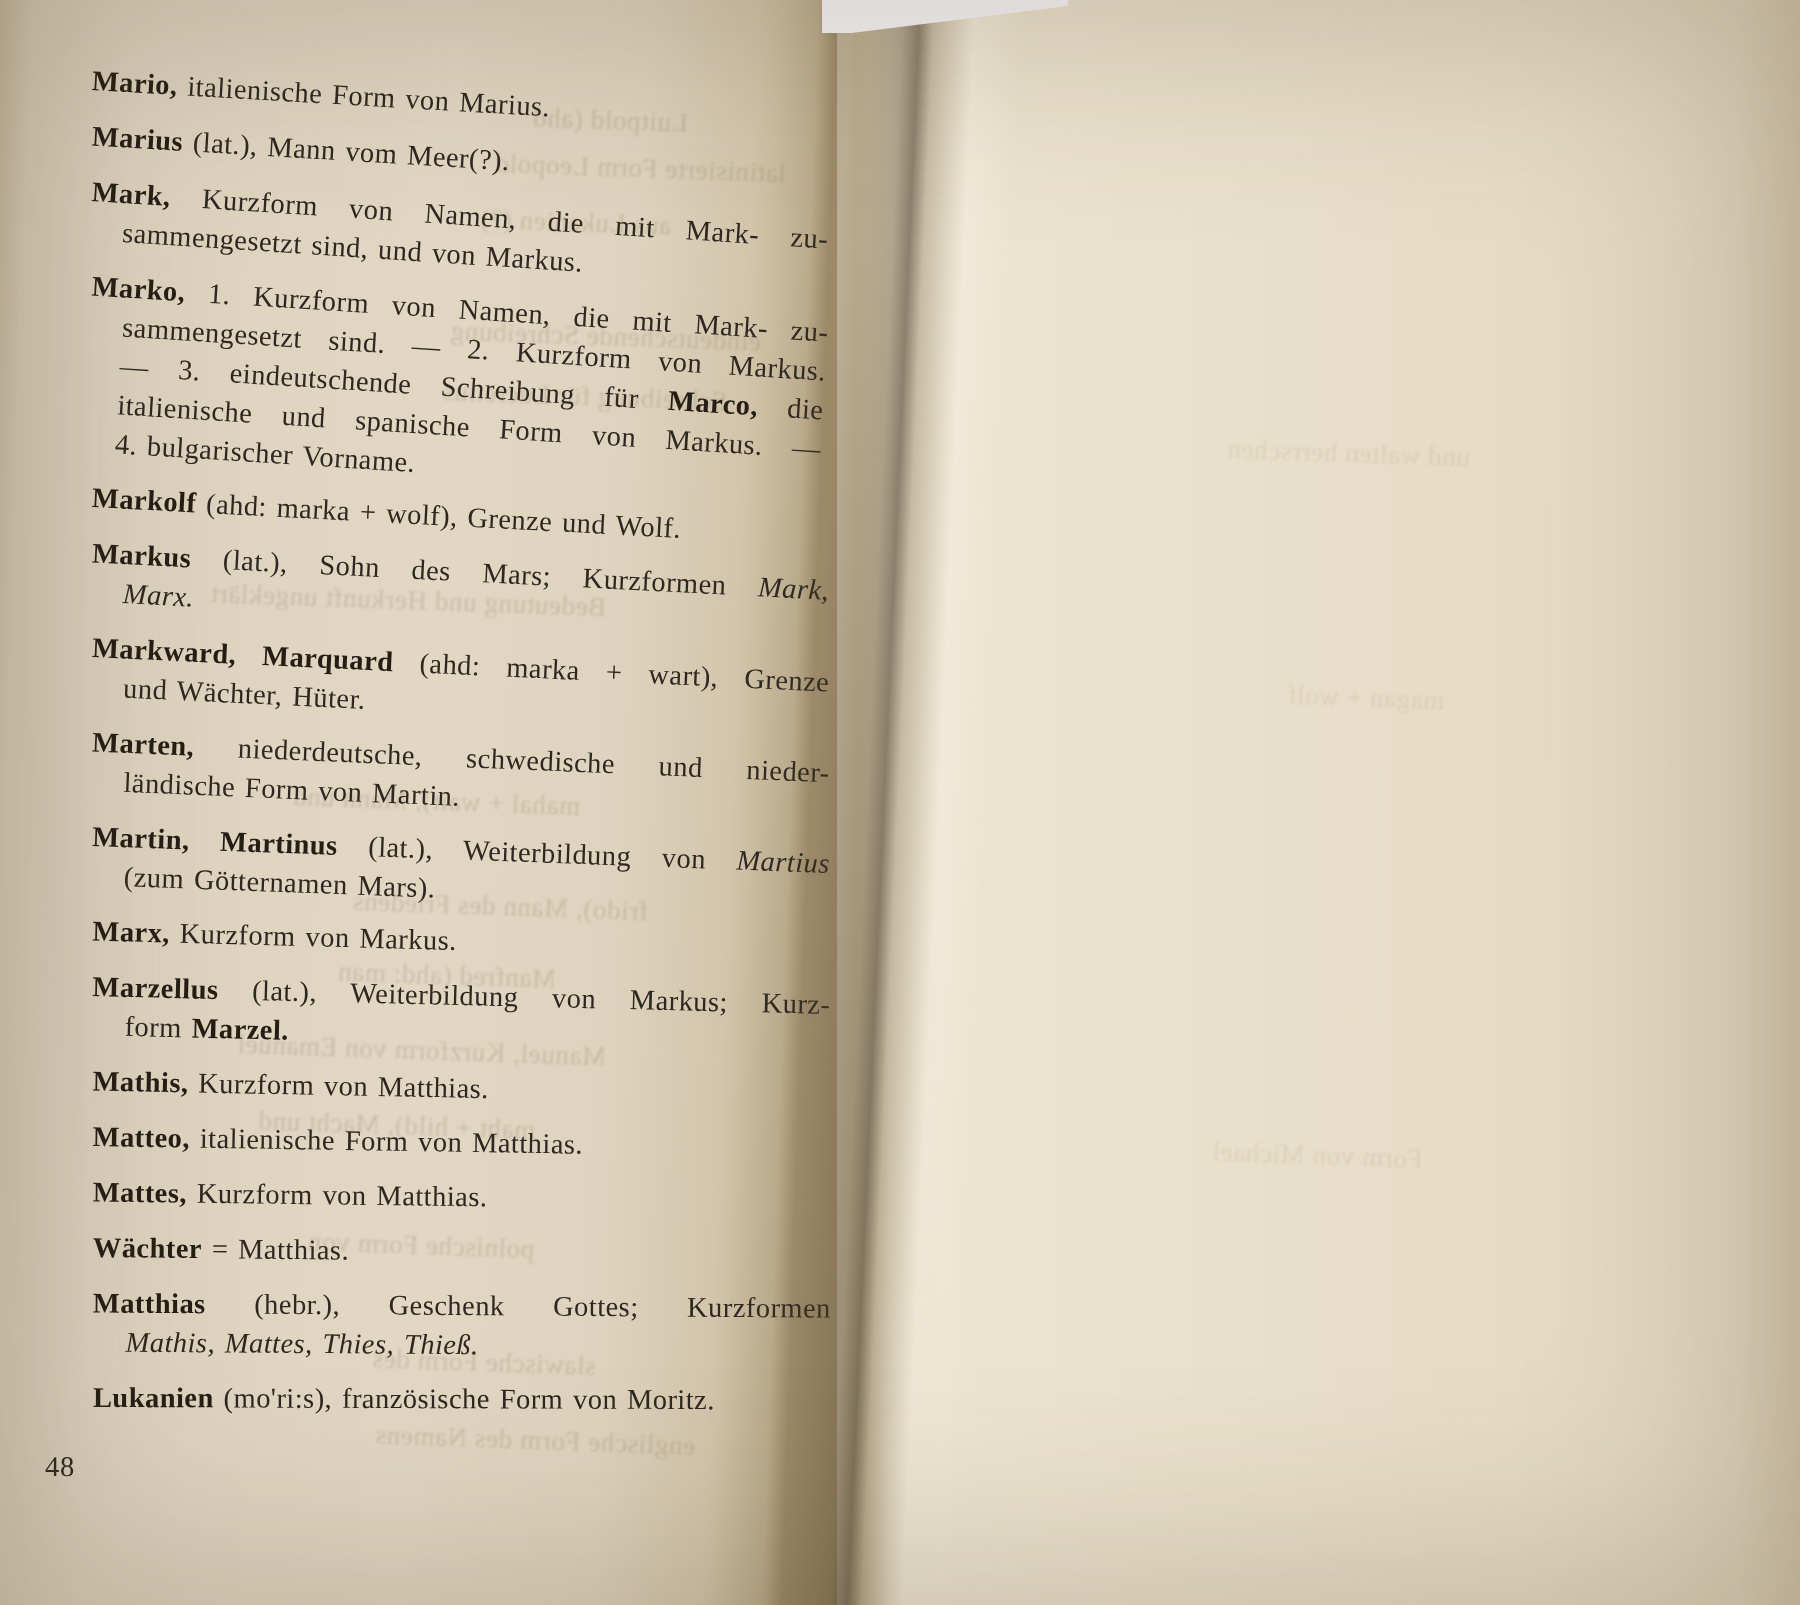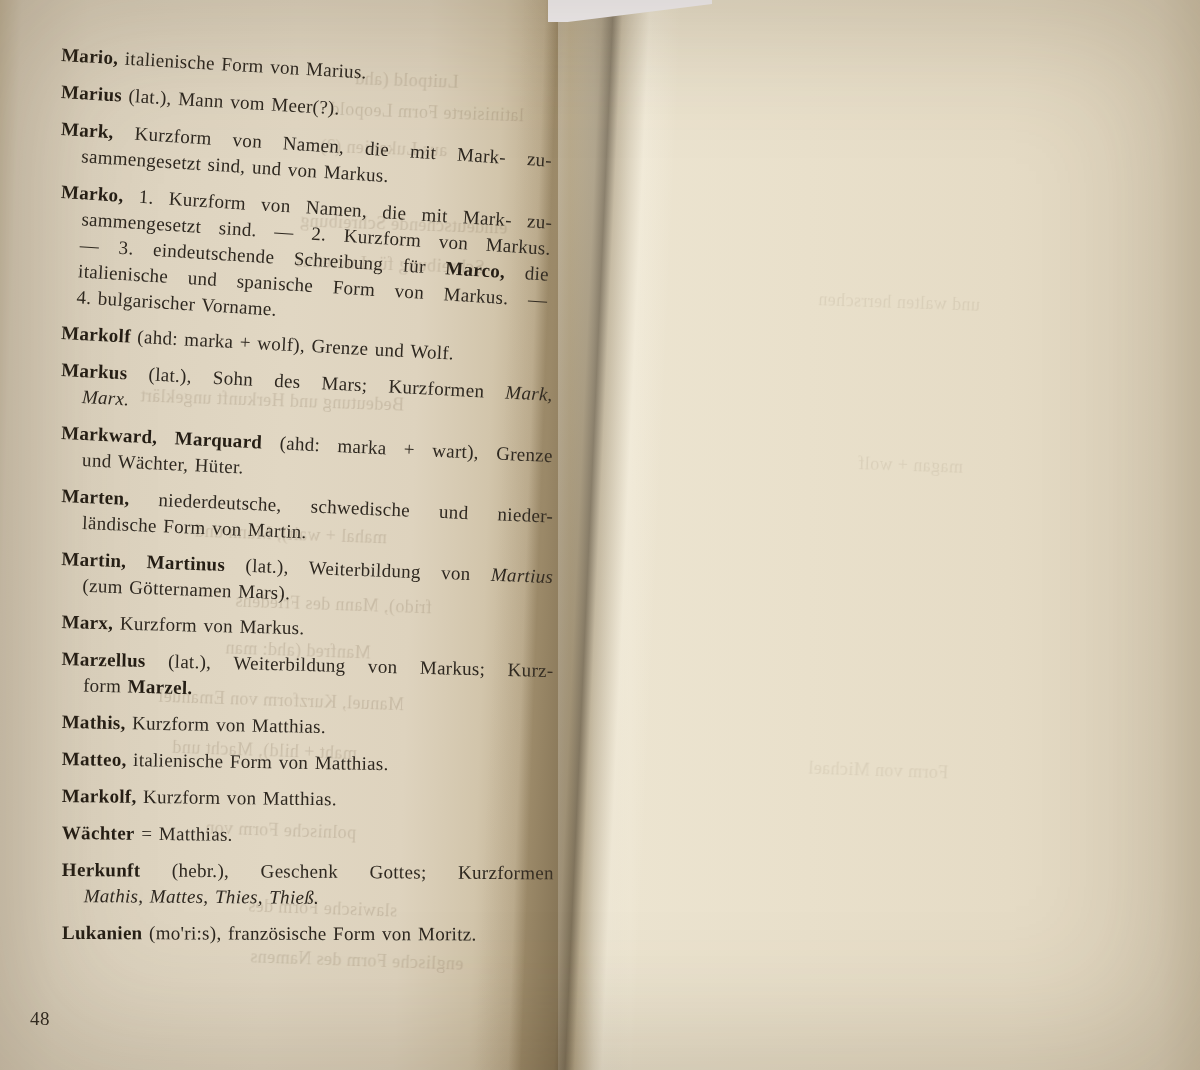--- a/index.html
+++ b/index.html
@@ -48,21 +48,21 @@
   .bold{font-weight:bold;color:#251e15;}
   .ital{font-style:italic;}
   .ghost{
     position:absolute;white-space:nowrap;pointer-events:none;
     transform:scaleX(-1) rotate(-2deg);
     color:rgba(108,92,66,0.20);filter:blur(0.7px);
     font-size:18px;letter-spacing:0.4px;
   }
   .page-right .ghost{color:rgba(108,92,66,0.11);}
   .footer-num{position:absolute;font-size:19px;color:#2e2820;letter-spacing:0.5px;}
-  .pn-left{left:30px;top:1008px;}
+  .pn-left{left:30px;top:968px;}
 </style>
 </head>
 <body>
 
 <div class="photo">
 
   <div class="page page-left">
     <div id="ghost-left">
         <div class="ghost" style="left: 355px; top: 70px;">Luitpold (ahd</div>
         <div class="ghost" style="left: 330px; top: 102px;">latinisierte Form Leopold</div>
@@ -123,27 +123,27 @@
           <div class="line just"><span class="bold">Marzellus</span><span> (lat.), Weiterbildung von Markus; Kurz-</span></div>
           <div class="line cont"><span>form </span><span class="bold">Marzel.</span></div>
         </div>
         <div class="entry" style="transform: rotate(1.1deg);">
           <div class="line"><span class="bold">Mathis,</span><span> Kurzform von Matthias.</span></div>
         </div>
         <div class="entry" style="transform: rotate(0.9deg);">
           <div class="line"><span class="bold">Matteo,</span><span> italienische Form von Matthias.</span></div>
         </div>
         <div class="entry" style="transform: rotate(0.7deg);">
-          <div class="line"><span class="bold">Markolf,</span><span> Kurzform von Matthias.</span></div>
+          <div class="line"><span class="bold">Mattes,</span><span> Kurzform von Matthias.</span></div>
         </div>
         <div class="entry" style="transform: rotate(0.6deg);">
           <div class="line"><span class="bold">Wächter</span><span> = Matthias.</span></div>
         </div>
         <div class="entry" style="transform: rotate(0.4deg);">
-          <div class="line just"><span class="bold">Herkunft</span><span> (hebr.), Geschenk Gottes; Kurzformen</span></div>
+          <div class="line just"><span class="bold">Matthias</span><span> (hebr.), Geschenk Gottes; Kurzformen</span></div>
           <div class="line cont"><span class="ital">Mathis, Mattes, Thies, Thieß.</span></div>
         </div>
         <div class="entry" style="transform: rotate(0.2deg);">
           <div class="line"><span class="bold">Lukanien</span><span> (mo'ri:s), französische Form von Moritz.</span></div>
         </div>
       </div>
     <div class="footer-num pn-left">48</div>
   </div>
 
   <div class="page page-right">

